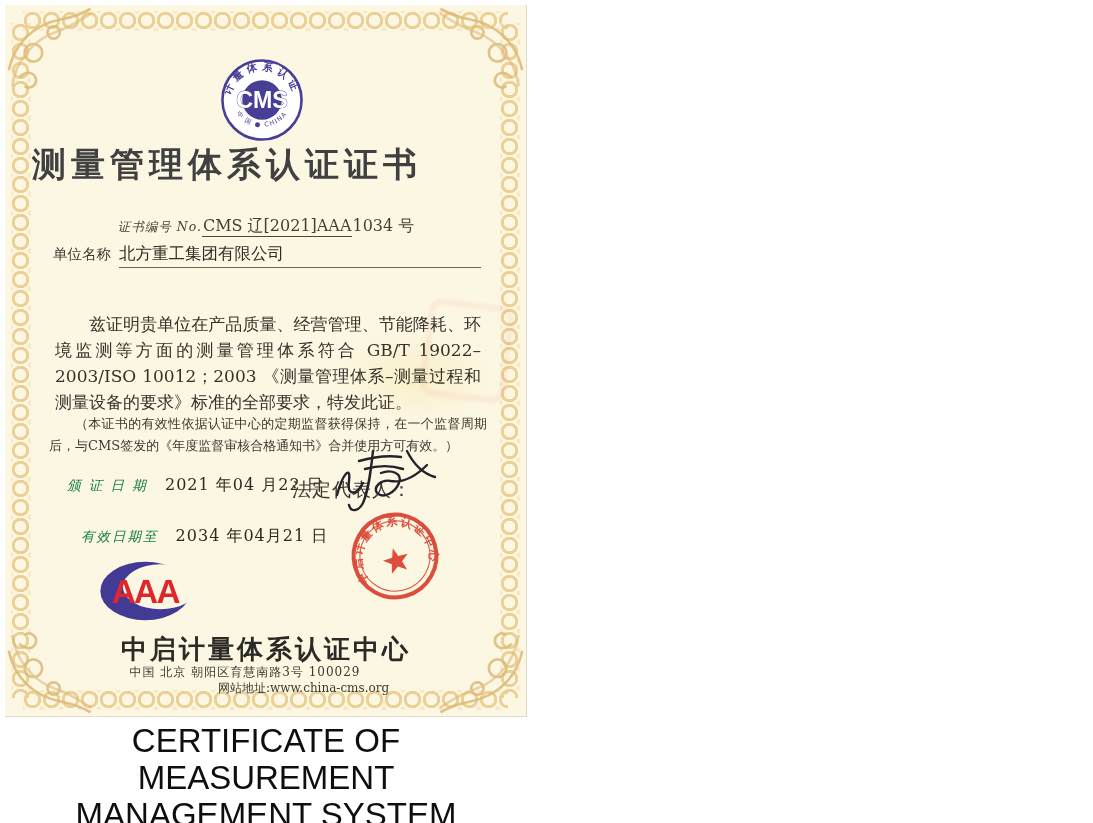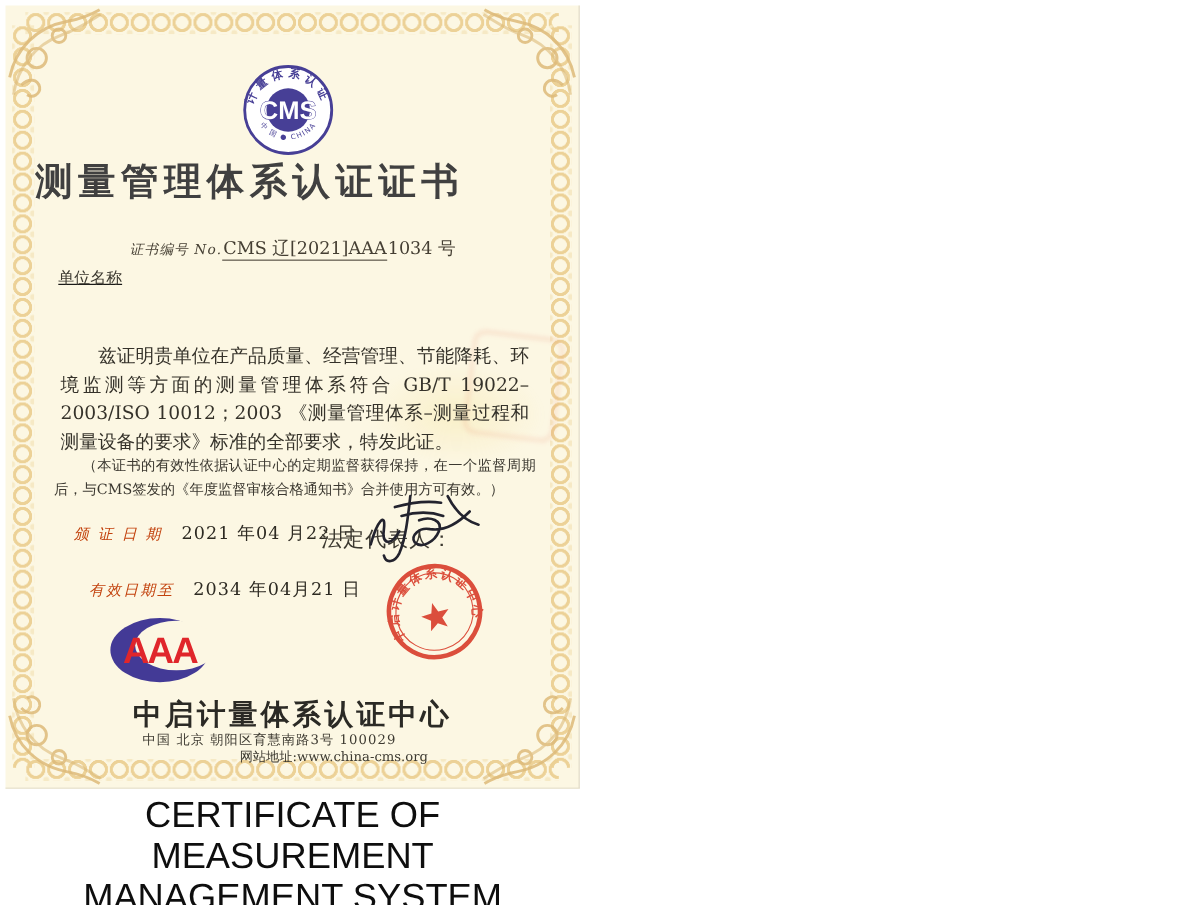--- a/index.html
+++ b/index.html
@@ -41,39 +41,39 @@
            font-size:34px; font-weight:bold; letter-spacing:5px; color:#404040; }
 
   
   .certno { position:absolute; left:0; top:211px; width:522px; text-align:center;
             color:#453f33; white-space:nowrap; }
   .certno .lbl { font-style:italic; font-size:12.5px; letter-spacing:1px; }
   .certno .ul  { font-size:16px; border-bottom:1.5px solid #4d473b; padding:0 1px 1px; }
   .certno .rest{ font-size:16px; }
 
   
-  .field { position:absolute; left:48px; width:428px; display:flex; align-items:center;text-decoration:underline; }
+  .field { position:absolute; left:48px; width:428px; display:flex; align-items:center; }
   .field .flabel { font-size:14.5px; color:#3c3930; white-space:nowrap; padding-bottom:2px; }
   .field .fvalue { flex:1; margin-left:8px; font-size:16.5px; color:#2f2c24;
                    border-bottom:1px solid #6f675a; padding-bottom:2px; white-space:nowrap; }
   .field.f1 { top:238px; }
   .field.f2 { top:263px; }
 
   
   .bodytext { position:absolute; left:50px; top:306px; width:426px; font-size:17px;
               line-height:26px; text-align:justify; text-indent:2em; color:#35322a; }
   .scope    { position:absolute; left:50px; top:383px; width:426px; font-size:16.5px;
               text-indent:2em; color:#35322a; }
   .note     { position:absolute; left:44px; top:408px; width:438px; font-size:13px;
               line-height:22px; text-indent:2em; text-align:justify; color:#3b3830; }
 
   
   .row-issue { position:absolute; left:62px; top:470px; white-space:nowrap; }
   .row-valid { position:absolute; left:76px; top:521px; white-space:nowrap; }
-  .klabel { font-style:italic; font-size:13.5px; letter-spacing:2px; color:#c2410c; }
+  .klabel { font-style:italic; font-size:13.5px; letter-spacing:2px; color:#15803d; }
   .kvalue { font-size:16px; color:#2d2a22; margin-left:12px; letter-spacing:1px; }
   .rep-label { position:absolute; left:287px; top:472px; font-size:19px;
                letter-spacing:1px; color:#3c3930; }
   .signature { position:absolute; left:322px; top:440px; width:128px; height:72px; }
 
   .row-issuer { position:absolute; left:264px; top:538px; white-space:nowrap; z-index:2; }
   .row-issuer .ilabel { font-style:italic; font-size:13px; color:#3c3930; }
   .row-issuer .ivalue { font-size:17.5px; color:#2d2a22; letter-spacing:1px; }
 
   .seal { position:absolute; left:345px; top:506px; width:90px; height:90px;
@@ -160,20 +160,21 @@
     </svg>
 
     <div class="title">测量管理体系认证证书</div>
 
     <div class="certno">
       <span class="lbl">证书编号 No.</span><span class="ul">CMS 辽[2021]AAA</span><span class="rest">1034 号</span>
     </div>
 
     <div class="field f1">
       <span class="flabel">单位名称</span>
+      <span class="fvalue">北方重工集团有限公司</span>
     </div>
 
     <div class="bodytext">兹证明贵单位在产品质量、经营管理、节能降耗、环境监测等方面的测量管理体系符合 GB/T 19022–2003/ISO 10012；2003 《测量管理体系–测量过程和测量设备的要求》标准的全部要求，特发此证。</div>
     <div class="note">（本证书的有效性依据认证中心的定期监督获得保持，在一个监督周期后，与CMS签发的《年度监督审核合格通知书》合并使用方可有效。）</div>
 
     <div class="row-issue">
       <span class="klabel">颁 证 日 期</span>
       <span class="kvalue">2021 年04 月22 日</span>
     </div>
     <div class="rep-label">法定代表人：</div>

